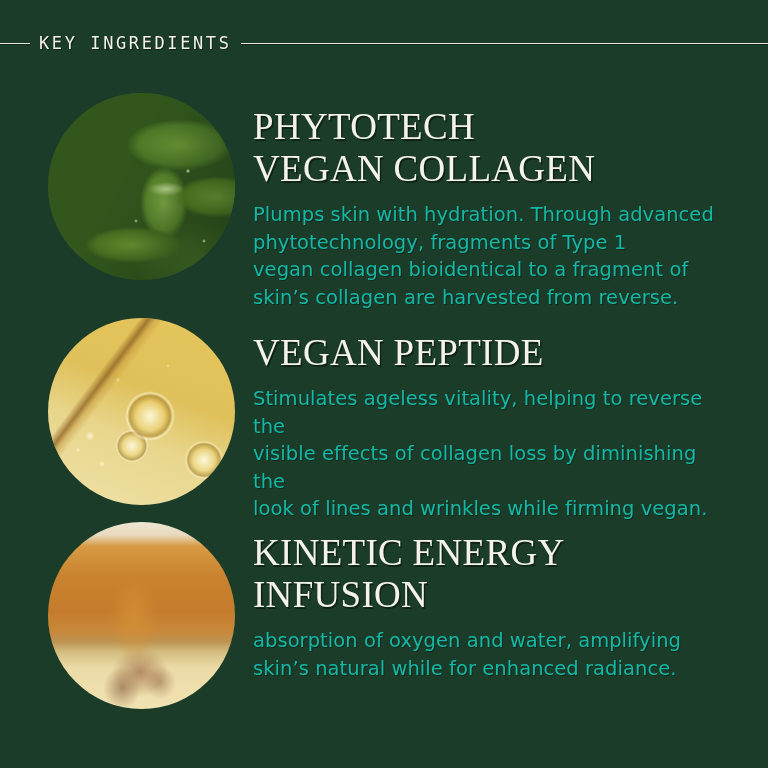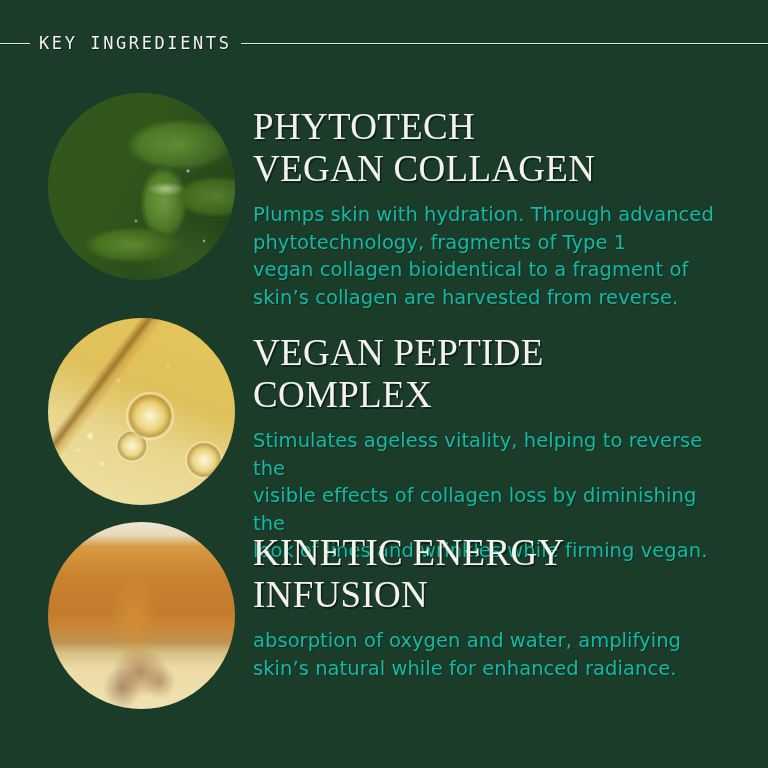--- a/index.html
+++ b/index.html
@@ -188,21 +188,20 @@
     </div>
   </div>
 
   <div class="row row-2">
     <div class="thumb">
       <div class="art art-oil"></div>
     </div>
     <div class="content">
       <h2 class="title">
         <span class="desc-line">VEGAN PEPTIDE</span>
-        <span class="desc-line">COMPLEX</span>
       </h2>
       <p class="desc">
         <span class="desc-line">Stimulates ageless vitality, helping to reverse the</span>
         <span class="desc-line">visible effects of collagen loss by diminishing the</span>
         <span class="desc-line">look of lines and wrinkles while firming vegan.</span>
       </p>
     </div>
   </div>
 
   <div class="row row-3">

